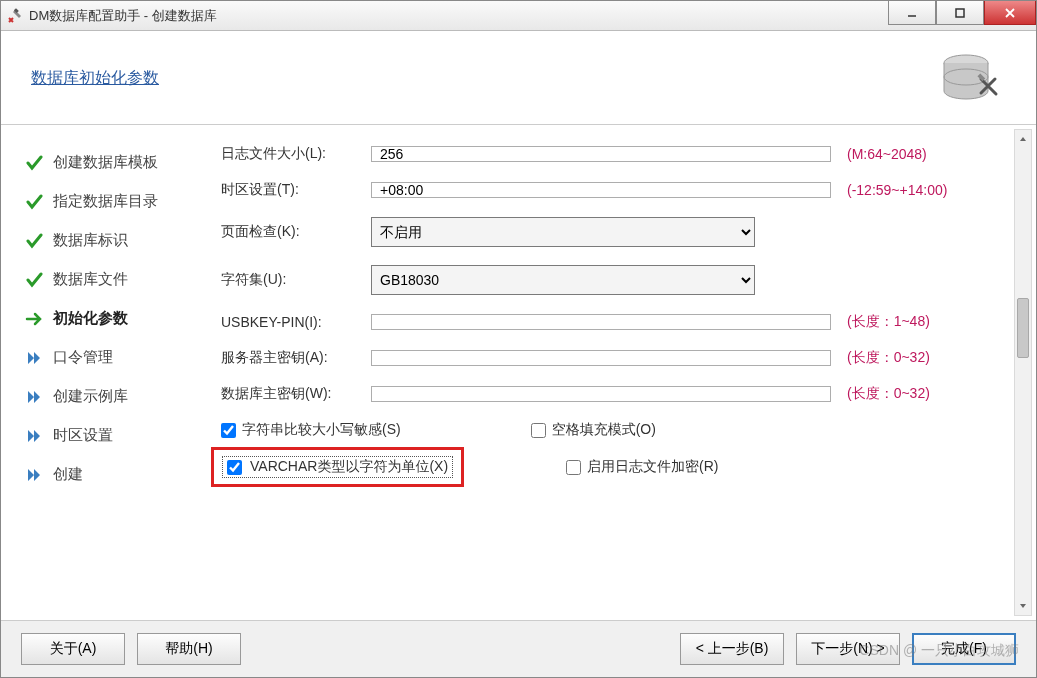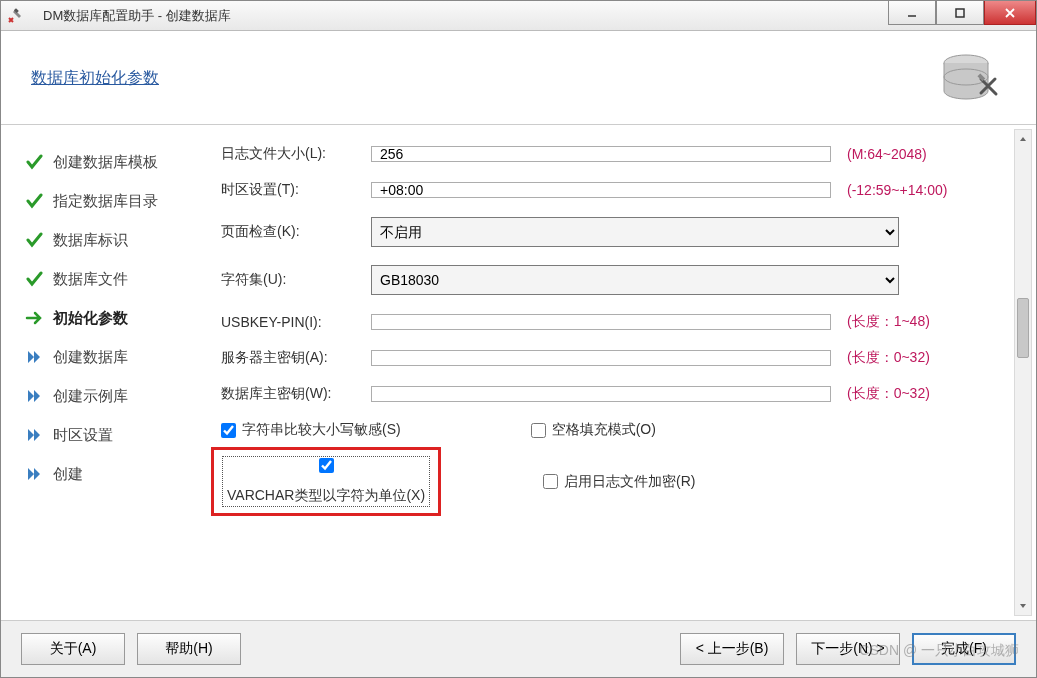--- a/index.html
+++ b/index.html
@@ -1,51 +1,51 @@
 <!DOCTYPE html>
 <html><head>
   <meta charset="utf-8">
   <style>
     * { box-sizing: border-box; margin: 0; padding: 0; }
     body { font-family: "Microsoft YaHei", SimSun, Arial, sans-serif; font-size: 13px; background: #f0f0f0; width: 1037px; height: 678px; overflow: hidden; }
     
     .window { width: 1037px; height: 678px; background: #fff; border: 1px solid #888; display: flex; flex-direction: column; }
     
-    .titlebar { display: flex; align-items: center; height: 30px; background: linear-gradient(to bottom, #fafafa, #e8e8e8); border-bottom: 1px solid #bbb; padding: 0 6px; gap: 14px; }
+    .titlebar { display: flex; align-items: center; height: 30px; background: linear-gradient(to bottom, #fafafa, #e8e8e8); border-bottom: 1px solid #bbb; padding: 0 6px; }
     .titlebar-icon { width: 16px; height: 16px; margin-right: 6px; }
     .titlebar-title { flex: 1; font-size: 13px; color: #333; }
     .winbtn-group { display: flex; gap: 0; margin-right: -6px; }
     .winbtn { width: 48px; height: 24px; border: 1px solid #8a8a8a; background: linear-gradient(to bottom,#fdfdfd,#e6e6e6); display:flex; align-items:center; justify-content:center; margin-top:-5px; border-top:none; }
     .winbtn svg { width: 12px; height: 12px; }
     .winbtn.close { background: linear-gradient(to bottom,#e88,#c33); border-color:#a22; color:#fff; width:52px; }
     
     .header { display:flex; align-items:center; padding: 20px 30px 18px 30px; color:#2a5aa0; font-size:16px; border-bottom: 1px solid #ccc; background:#fff;text-decoration:underline; }
     .header-title { flex:1; }
     .header-icon { width:70px; height:55px; }
     
     .main { flex:1; display:flex; background:#fff; border-bottom:1px solid #ccc; overflow:hidden; }
     
     .sidebar { width: 210px; padding: 18px 10px 10px 24px; background:#fff; }
-    .nav-item { display:flex; gap:10px; padding: 10px 0; font-size:15px; color:#444; cursor:pointer; }
+    .nav-item { display:flex; align-items:center; gap:10px; padding: 10px 0; font-size:15px; color:#444; cursor:pointer; }
     .nav-item.current { font-weight:bold; color:#222; }
     .nav-icon { width:18px; height:18px; flex-shrink:0; }
     
     .content-wrap { flex:1; position:relative; padding-right: 11px; }
     .content { padding: 20px 10px 10px 10px; }
     .form-row { display:flex; align-items:center; margin-bottom: 18px; gap: 10px; }
     .form-label { width: 140px; font-size:14px; color:#333; }
     .form-input { width: 460px; height: 16px; border:1px solid #adadad; padding: 0 8px; font-size:14px; background:#fff; }
-    .form-select { width: 528px; height: 30px; border:1px solid #7a7a7a; font-size:14px; background:#f4f4f4; padding: 0 4px; }
+    .form-select { width: 384px; height: 30px; border:1px solid #7a7a7a; font-size:14px; background:#f4f4f4; padding: 0 4px; }
     .form-hint { font-size:14px; color:#be185d; margin-left:6px; white-space:nowrap; }
     
     .checks-row { display:flex; gap: 130px; margin-top: 6px; padding-left: 0px; }
     .check-item { display:flex; align-items:center; gap:6px; font-size:14px; color:#333; }
     .check-item input { width:15px; height:15px; }
     .highlight-box { border: 3px solid #d22; padding: 6px 8px; display:inline-flex; align-items:center; gap:6px; margin-left:-10px; }
-    .highlight-box .inner-border { border:1px dotted #555; padding:1px 4px; display:flex; align-items:center; gap:14px;flex-direction:column; }
+    .highlight-box .inner-border { border:1px dotted #555; padding:1px 4px; display:flex; align-items:center; gap:8px; }
     
     .scrollbar { position:absolute; right:4px; top:4px; bottom:4px; width:18px; background:#f1f1f1; border:1px solid #dadada; }
     .scroll-arrow { height:18px; display:flex; align-items:center; justify-content:center; background:#f1f1f1; }
     .scroll-track { position:absolute; top:18px; bottom:18px; left:0; right:0; }
     .scroll-thumb { position:absolute; top:150px; height:60px; left:2px; right:2px; background:#c8c8c8; border:1px solid #a8a8a8; border-radius:2px; }
     
     .footer { display:flex; align-items:center; padding: 12px 20px; background:#f0f0f0; gap:12px; }
     .footer-spacer { flex:1; }
     .btn { min-width: 104px; height:32px; border:1px solid #999; background:linear-gradient(to bottom,#fdfdfd,#e4e4e4); font-size:14px; cursor:pointer; padding: 0 14px; }
     .btn.primary { border:2px solid #3a7ec0; }
@@ -129,21 +129,21 @@
       <div class="nav-item current">
         <span class="nav-icon"><svg viewBox="0 0 18 18">
               <path d="M2 9 L14 9 M10 4 L15 9 L10 14" stroke="#2a9a2a" stroke-width="2.5" fill="none" stroke-linecap="round"></path>
             </svg></span>
         <span>初始化参数</span>
       </div>
       <div class="nav-item">
         <span class="nav-icon"><svg viewBox="0 0 18 18">
               <path d="M3 3 L9 9 L3 15 Z M9 3 L15 9 L9 15 Z" fill="#3a7ec0"></path>
             </svg></span>
-        <span>创建数据库</span>
+        <span>口令管理</span>
       </div>
       <div class="nav-item">
         <span class="nav-icon"><svg viewBox="0 0 18 18">
               <path d="M3 3 L9 9 L3 15 Z M9 3 L15 9 L9 15 Z" fill="#3a7ec0"></path>
             </svg></span>
         <span>创建示例库</span>
       </div>
       <div class="nav-item">
         <span class="nav-icon"><svg viewBox="0 0 18 18">
               <path d="M3 3 L9 9 L3 15 Z M9 3 L15 9 L9 15 Z" fill="#3a7ec0"></path>

